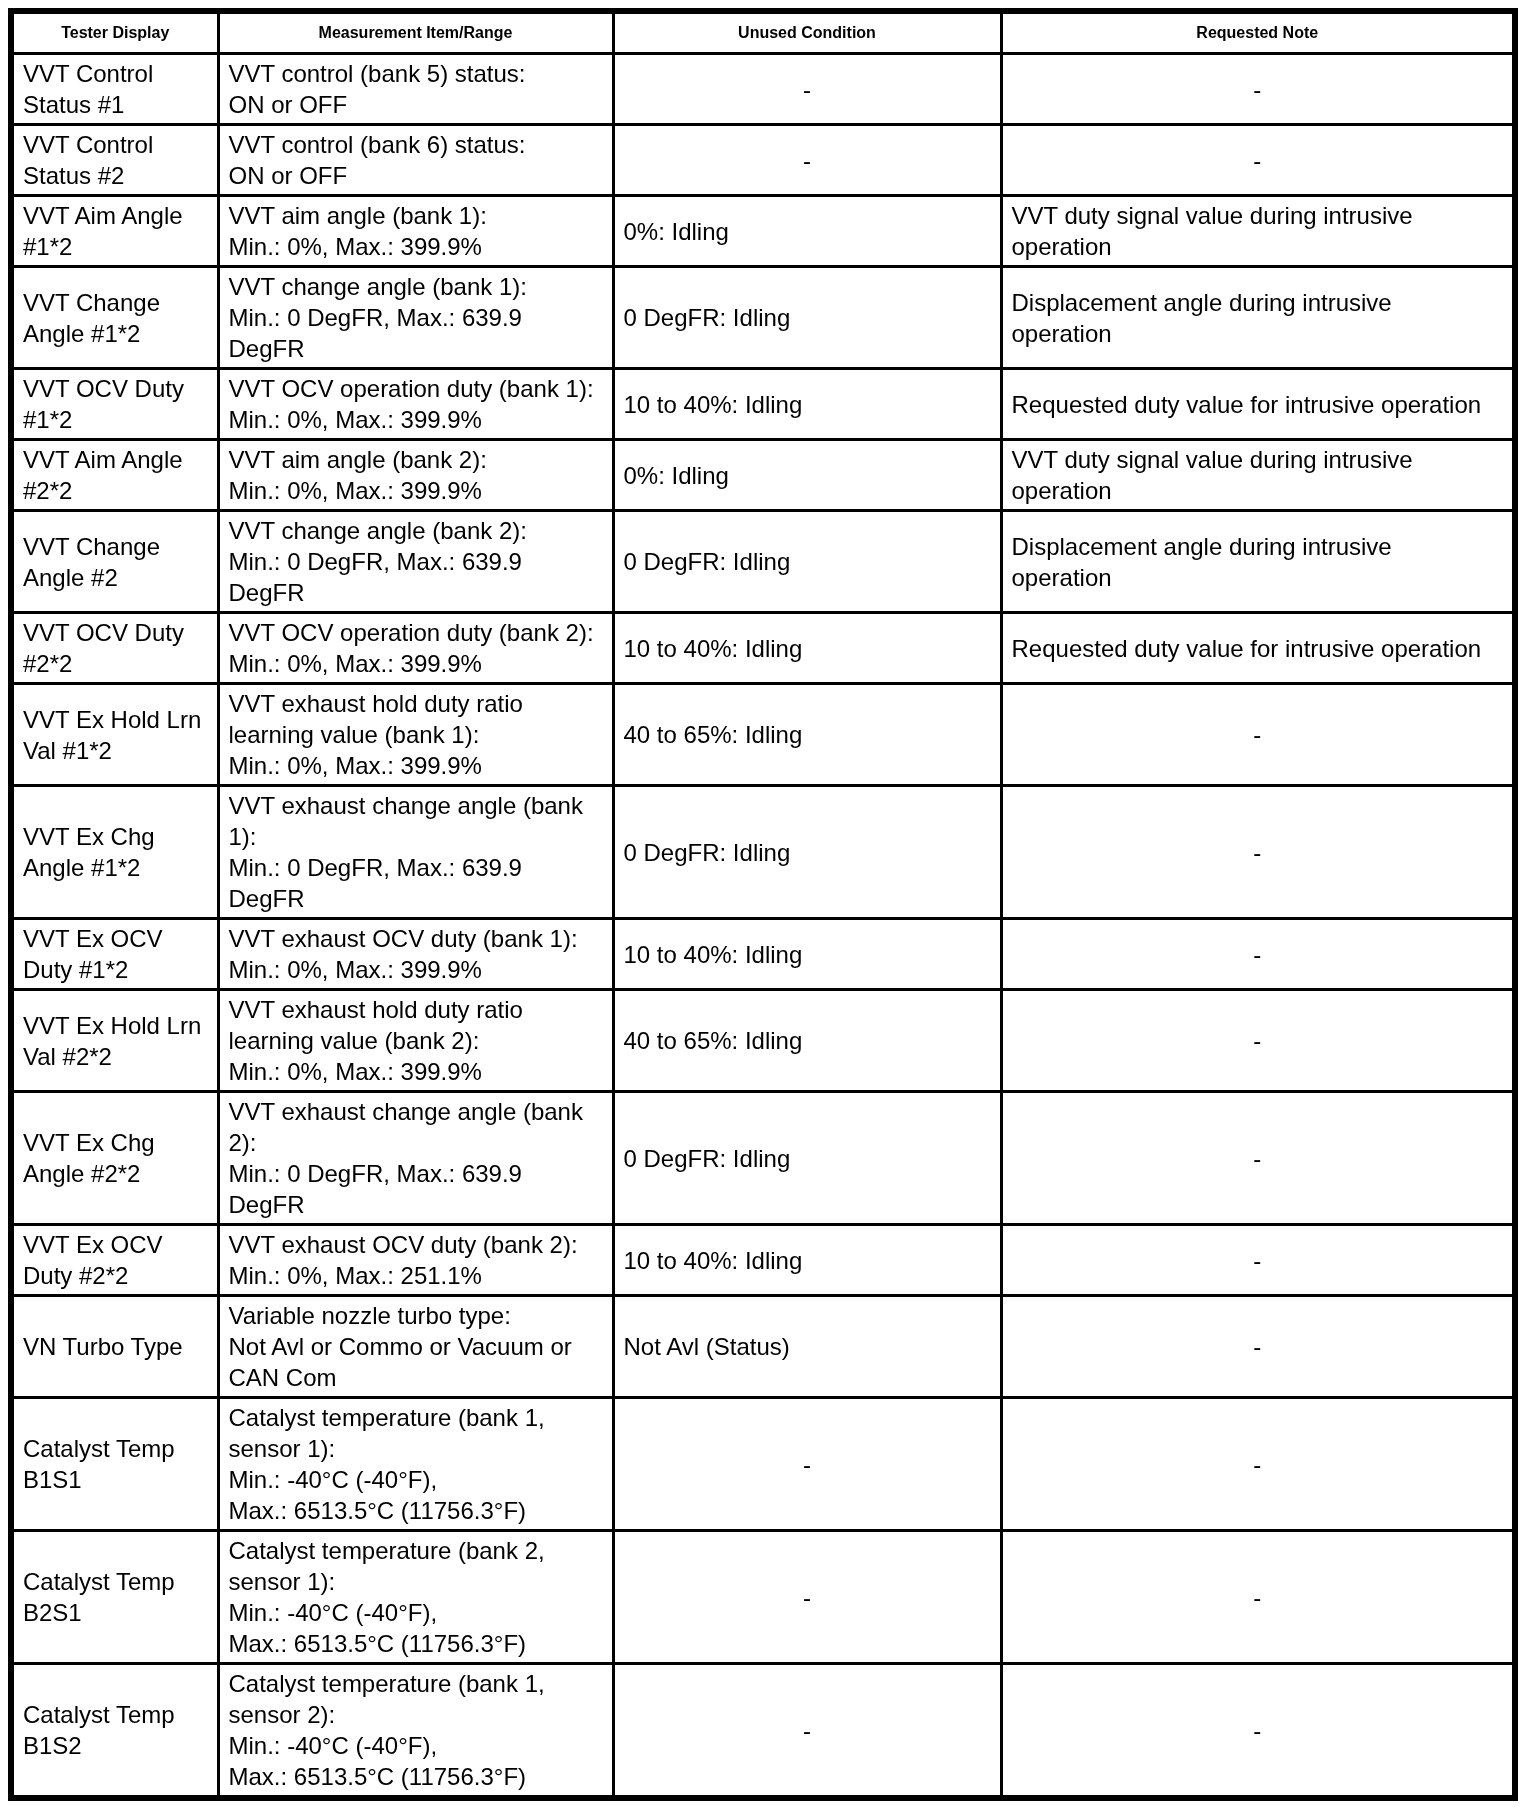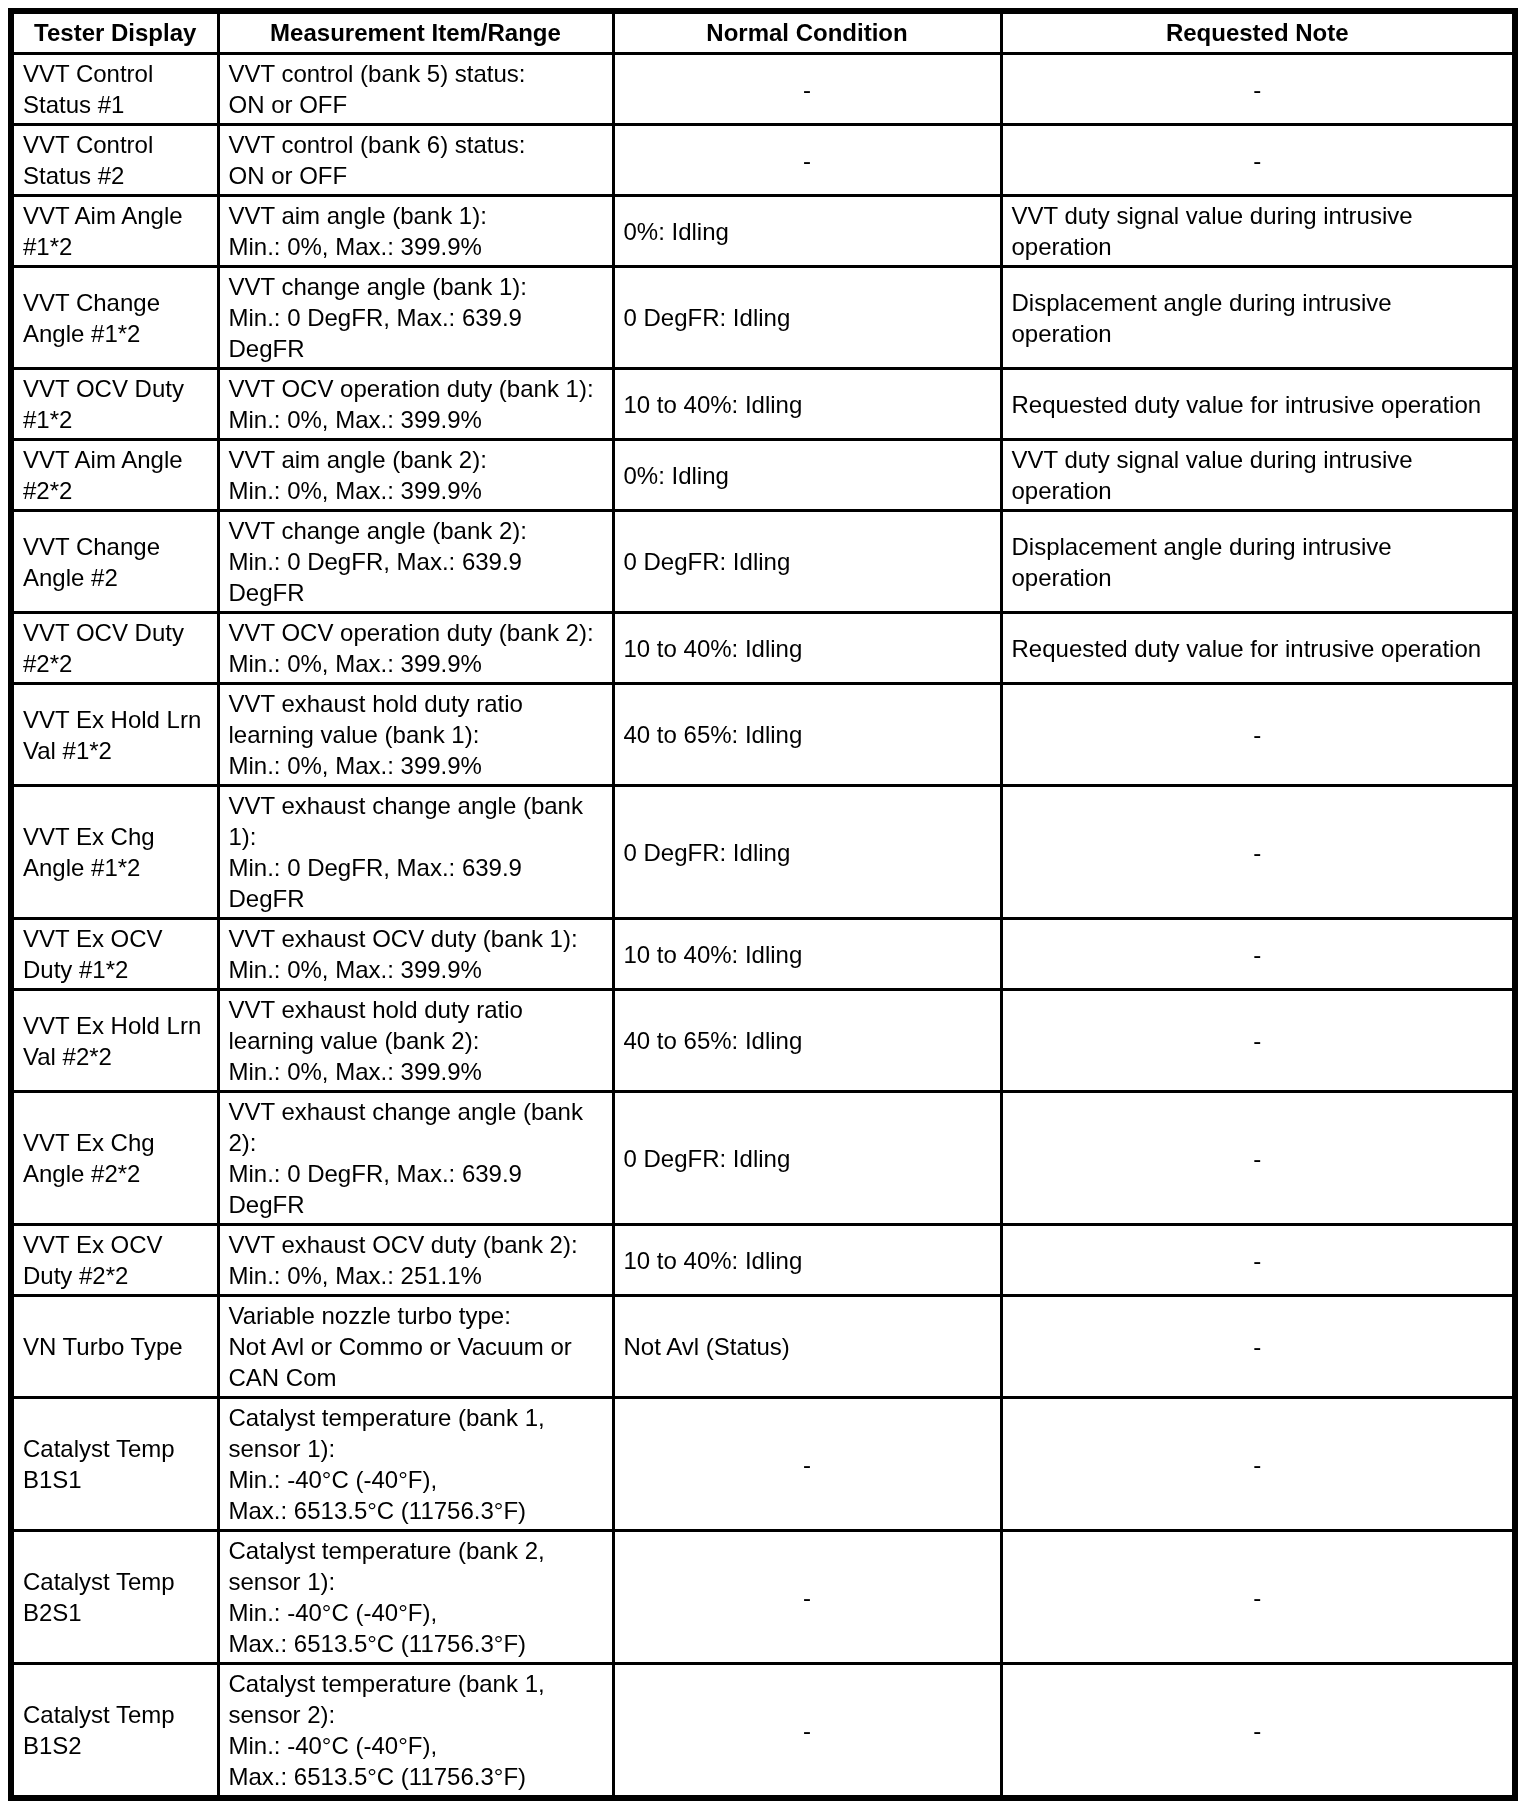--- a/index.html
+++ b/index.html
@@ -29,21 +29,21 @@
   col.c3 { width: 388px; }
   col.c4 { width: 514px; }
   th, td {
     border: 3px solid #000000;
     vertical-align: middle;
     color: #000000;
     overflow: hidden;
     box-sizing: border-box;
   }
   th {
-    font-size: 24px;
+    font-size: 16px;
     font-weight: bold;
     text-align: center;
     padding: 5px 4px;
     line-height: 28px;
     white-space: nowrap;
   }
   td {
     font-size: 24px;
     font-weight: normal;
     text-align: left;
@@ -63,21 +63,21 @@
     <colgroup>
       <col class="c1">
       <col class="c2">
       <col class="c3">
       <col class="c4">
     </colgroup>
     <thead>
       <tr>
         <th>Tester Display</th>
         <th>Measurement Item/Range</th>
-        <th>Normal Condition</th>
+        <th>Unused Condition</th>
         <th>Requested Note</th>
       </tr>
     </thead>
     <tbody>
         <tr>
           <td>VVT Control
 Status #1</td>
           <td>VVT control (bank 5) status:
 ON or OFF</td>
           <td class="dash">-</td>

